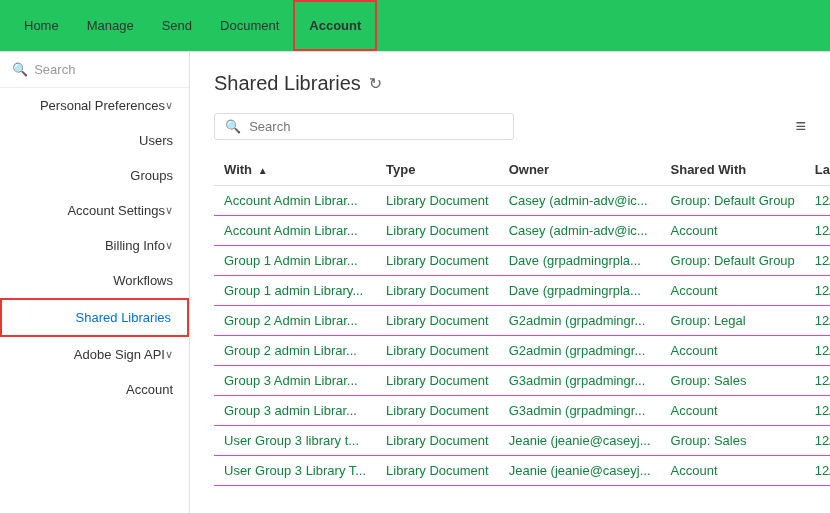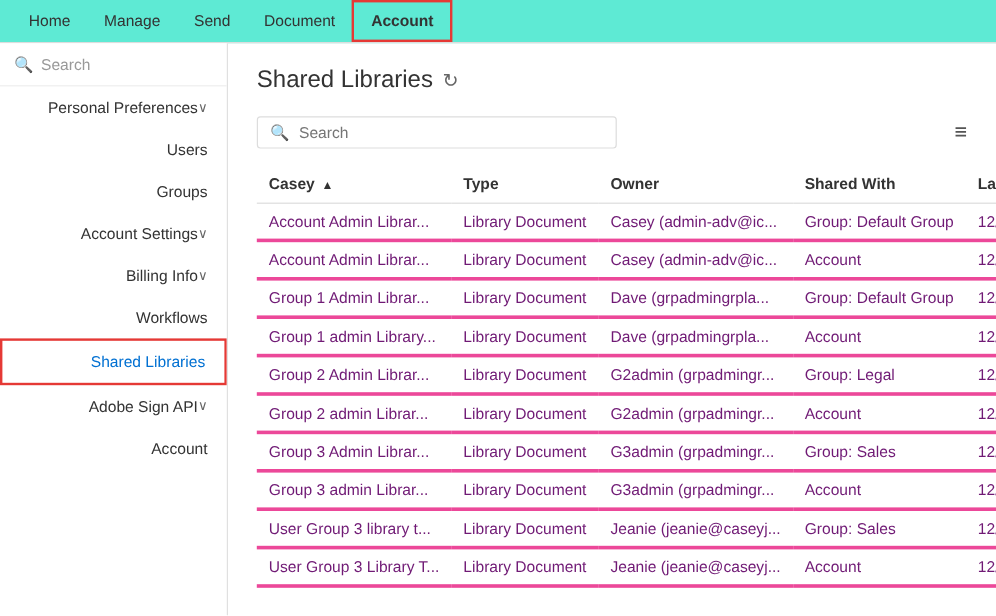--- a/index.html
+++ b/index.html
@@ -3,23 +3,23 @@
   <meta charset="utf-8">
   <style>
     * { box-sizing: border-box; margin: 0; padding: 0; }
     body { font-family: Arial, sans-serif; font-size: 13px; background: #fff; width: 830px; height: 513px; overflow: hidden; }
 
     
     .top-nav {
       display: flex;
       align-items: center;
       border-bottom: 1px solid #ddd;
-      height: 36px;
+      height: 52px;
       padding: 0 10px;
-      background: #5eead4;
+      background: #22c55e;
     }
     .top-nav-item {
       padding: 0 14px;
       height: 100%;
       display: flex;
       align-items: center;
       cursor: pointer;
       font-size: 13px;
       color: #333;
     }
@@ -101,22 +101,22 @@
       text-align: left;
       padding: 8px 10px;
       border-bottom: 1px solid #ddd;
       color: #333;
       font-weight: bold;
       white-space: nowrap;
     }
     .data-table th .sort-asc { font-size: 10px; margin-left: 2px; }
     .data-table td {
       padding: 7px 10px;
-      border-bottom: 3px solid #ec4899;
-      color: #701a75;
+      border-bottom: 1px solid #ec4899;
+      color: #15803d;
       white-space: nowrap;
       margin-top: 39px;
     }
 
     .search-row {
       display: flex;
       align-items: center;
       justify-content: space-between;
       margin-bottom: 14px;
     }
@@ -204,21 +204,21 @@
         <span style="color:#999;">🔍</span>
         <input type="text" placeholder="Search" style="">
       </div>
       <span class="hamburger-icon">≡</span>
     </div>
 
     <table class="data-table">
       <thead>
         <tr>
           <th>
-            <span>Casey</span>
+            <span>With</span>
             <span class="sort-asc">▲</span>
           </th>
           <th>
             <span>Type</span>
           </th>
           <th>
             <span>Owner</span>
           </th>
           <th>
             <span>Shared With</span>

